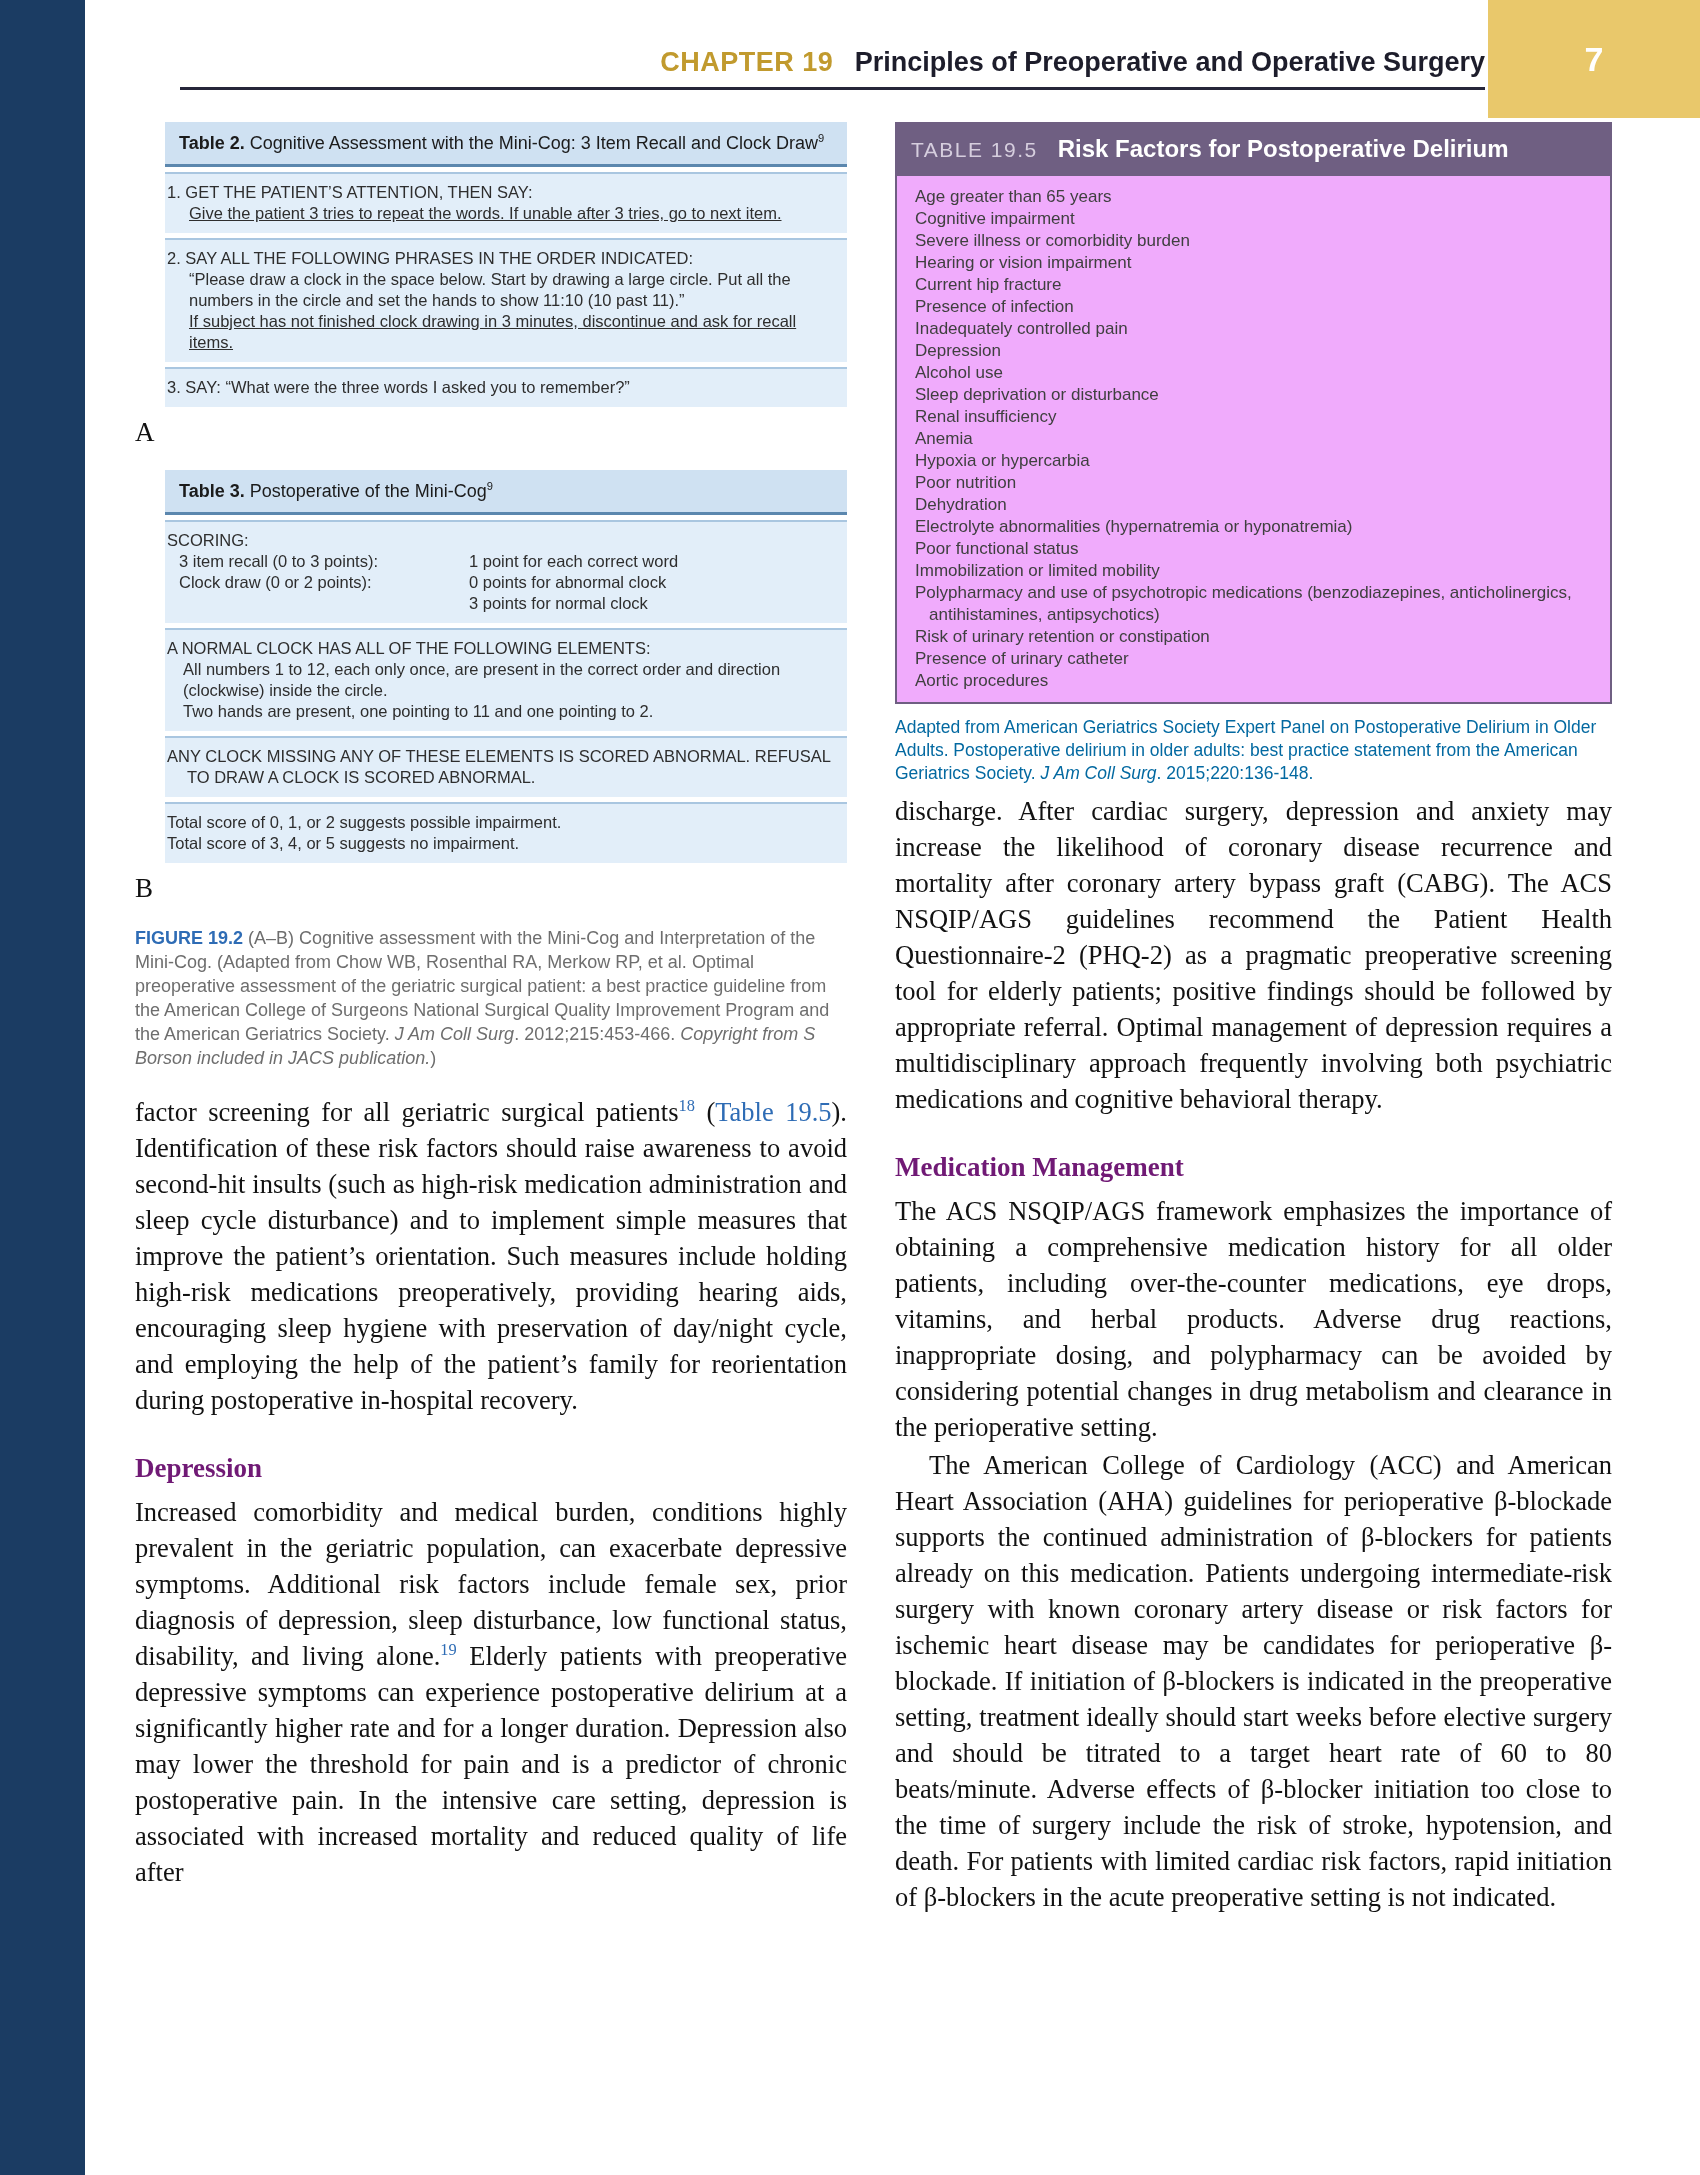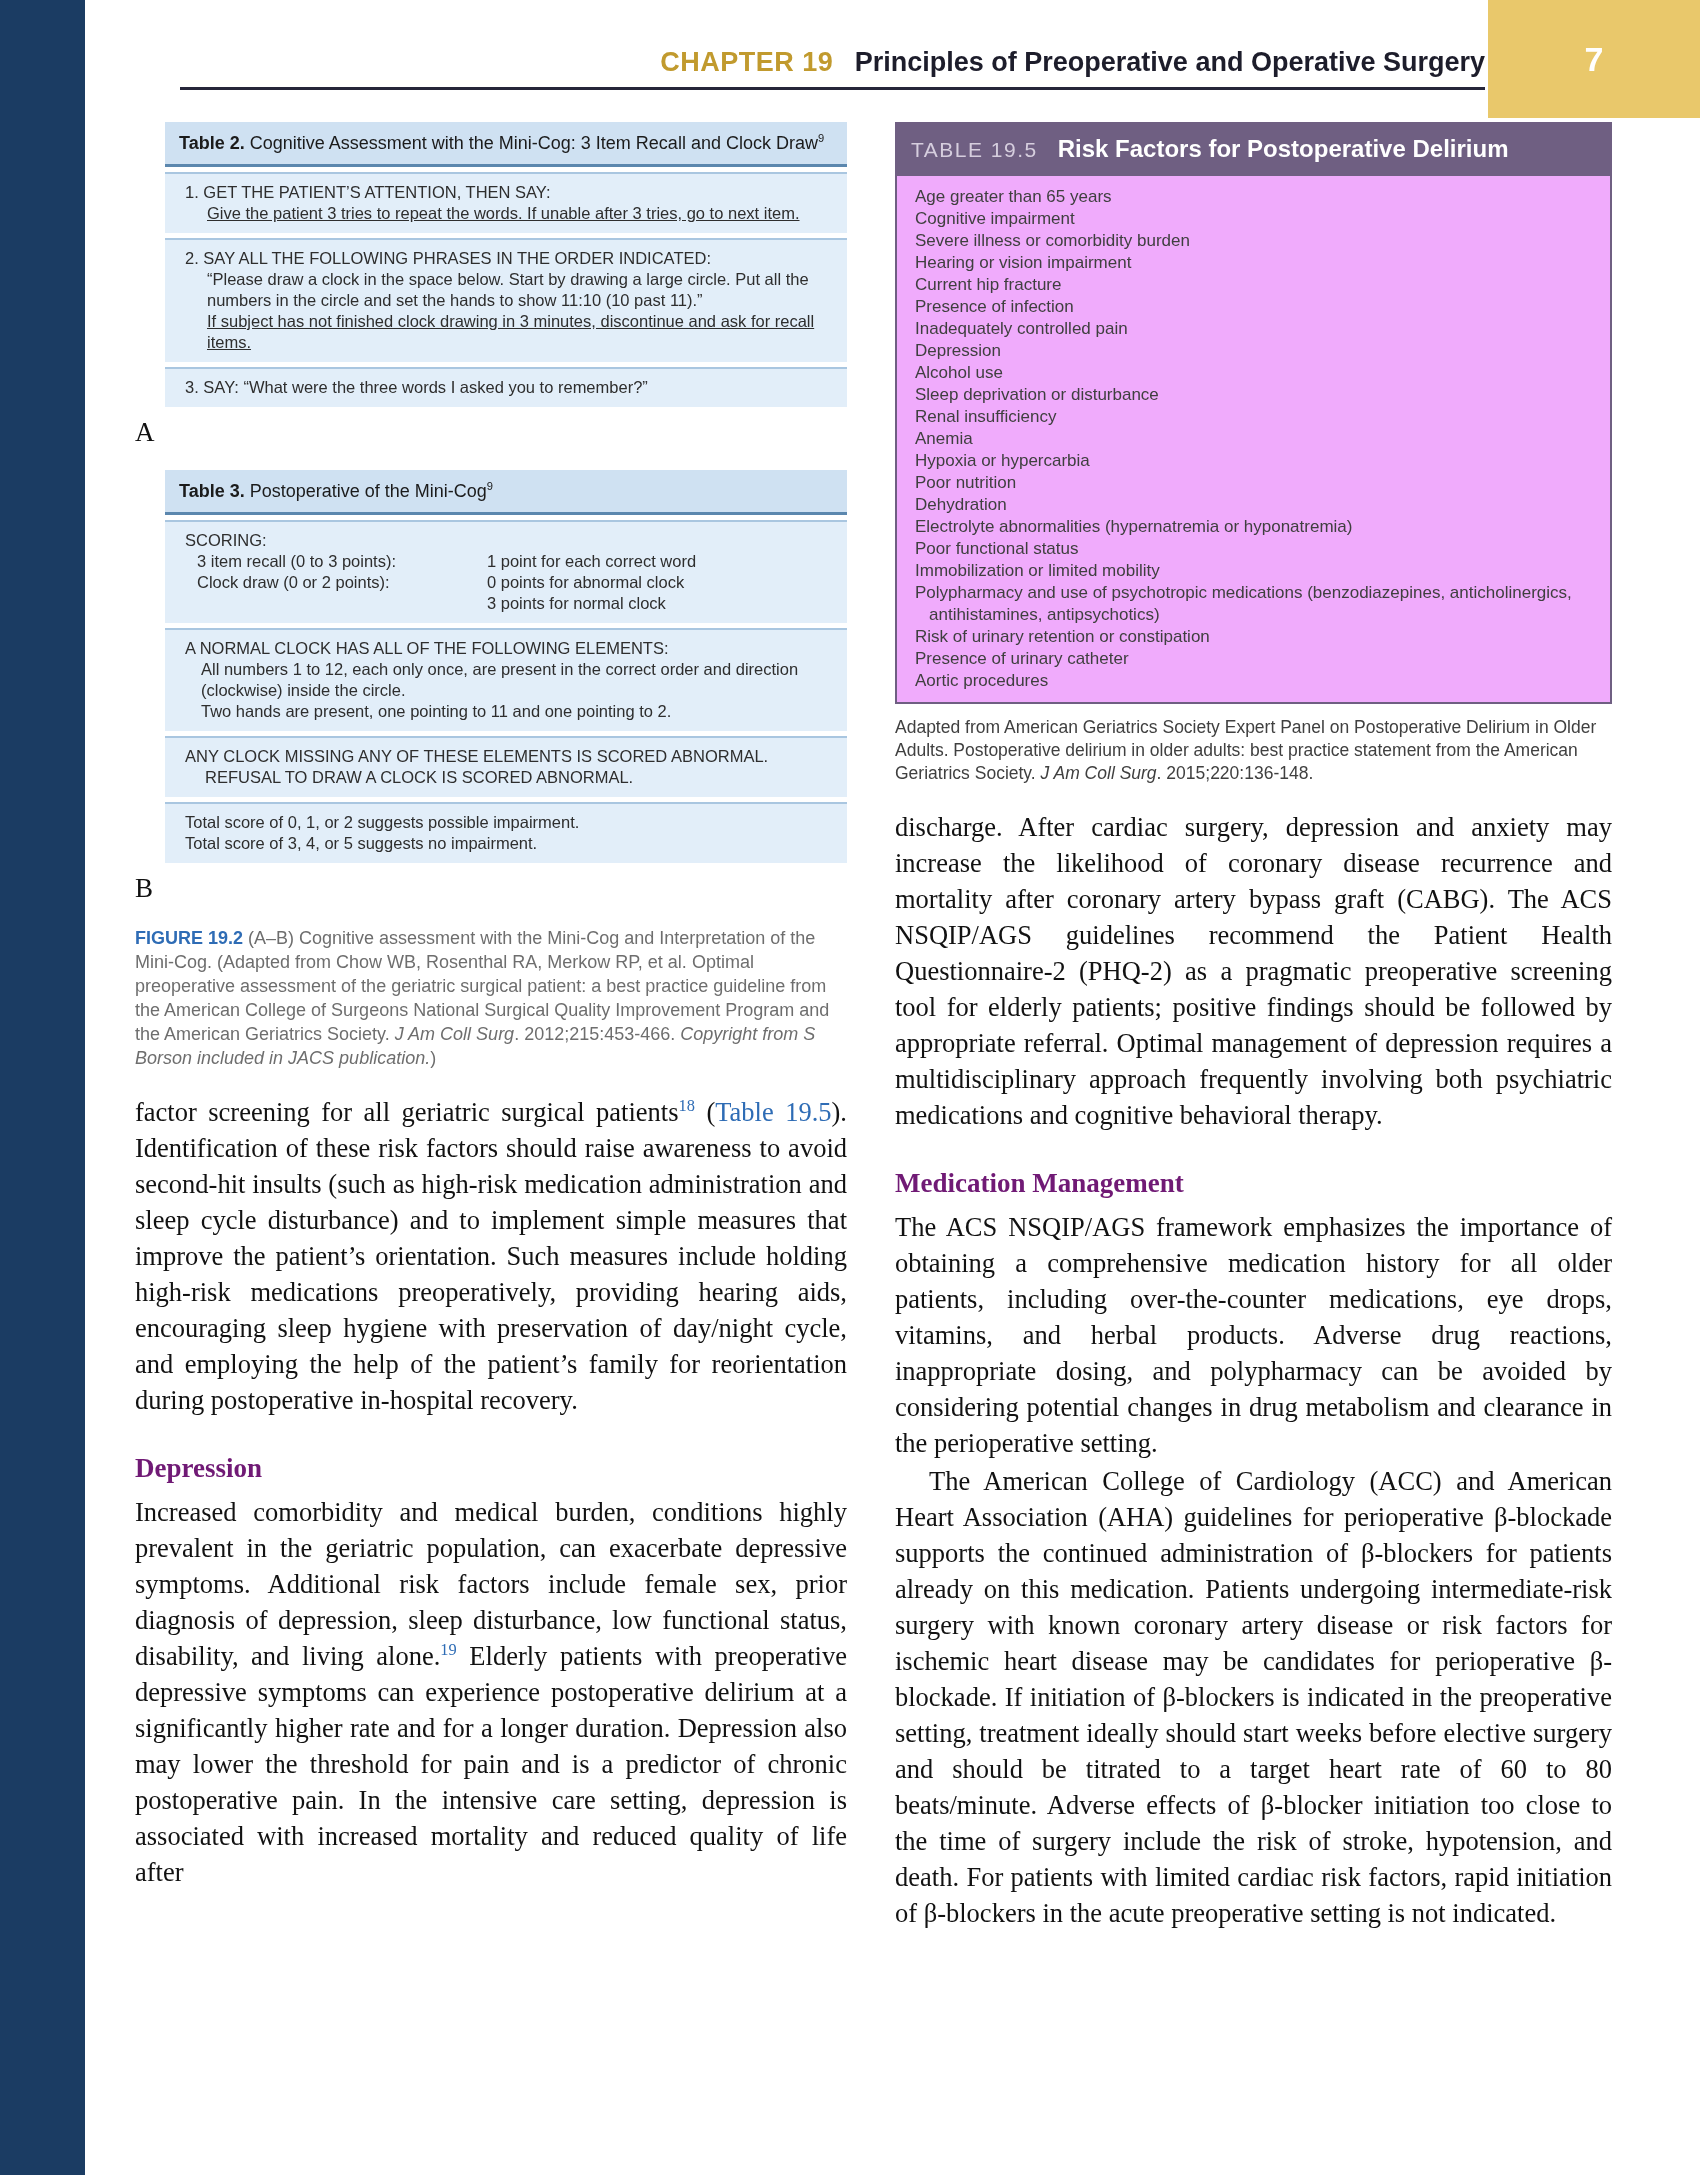--- a/index.html
+++ b/index.html
@@ -37,21 +37,21 @@
 
   
   .bluebox { margin-left:30px; font-family:"Liberation Sans", sans-serif; font-size:16.5px; line-height:21px; color:#2e2e2e; }
   .bb-title {
     background:#cfe1f2; padding:10px 14px 9px 14px;
     font-size:18px; line-height:23px; color:#1b1b1b;
     border-bottom:3px solid #5b87ae;
   }
   .bb-title .b { font-weight:bold; }
   .bb-sec {
-    background:#e2eef9; padding:8px 14px 9px 20px; margin-top:5px;
+    background:#e2eef9; padding:8px 14px 9px 2px; margin-top:5px;
     border-top:2px solid #a9c6e0;
   }
   .hang { padding-left:20px; text-indent:-20px; }
   .q  { padding-left:22px; }
   .q2 { padding-left:22px;text-decoration:underline; }
   .sub { padding-left:16px; }
   sup { font-size:0.62em; line-height:0; }
 
   .score-grid { display:grid; grid-template-columns:290px 1fr; row-gap:0; padding-left:12px; }
 
@@ -89,21 +89,21 @@
   }
   .pt-label { color:#d6cede; font-weight:normal; font-size:21px; letter-spacing:1.5px; margin-right:20px; }
   .pt-body {
     background:#f0abfc; border:2px solid #6f5f82; border-top:none;
     padding:10px 12px 10px 14px;
     font-family:"Liberation Sans", sans-serif; font-size:17px; line-height:21.5px; color:#3f3f3f;
   }
   .pt-body > div { padding-left:18px; text-indent:-14px; margin-bottom:0.5px; }
   .source {
     font-family:"Liberation Sans", sans-serif; font-size:17.5px; line-height:23px;
-    color:#404040; margin:12px 0 24px 0;
+    color:#0369a1; margin:12px 0 8px 0;
   }
   .source i { font-style:italic; }
 </style>
 </head>
 <body>
 
 <div class="page">
   <div class="edge-bar"></div>
 
   <div class="page-tab">

